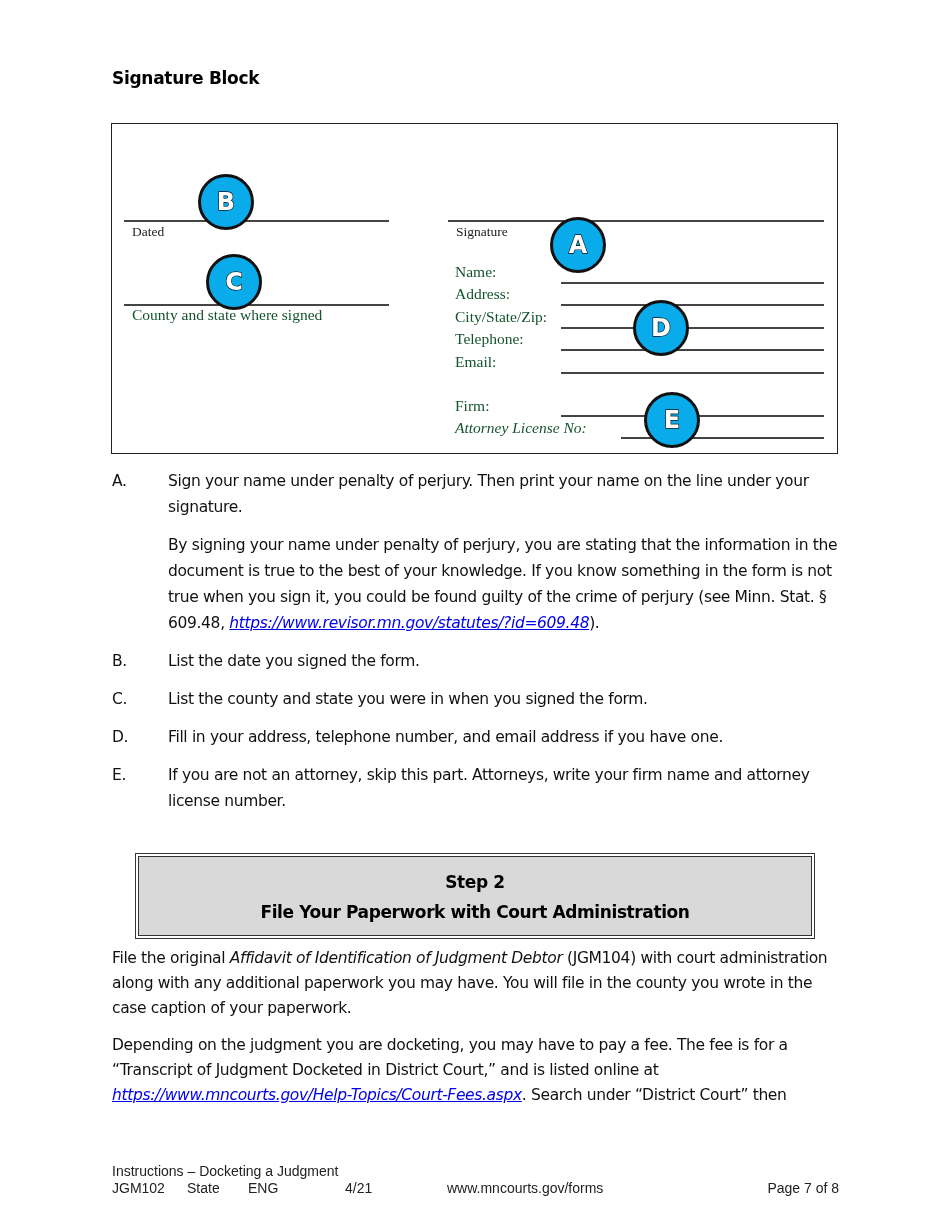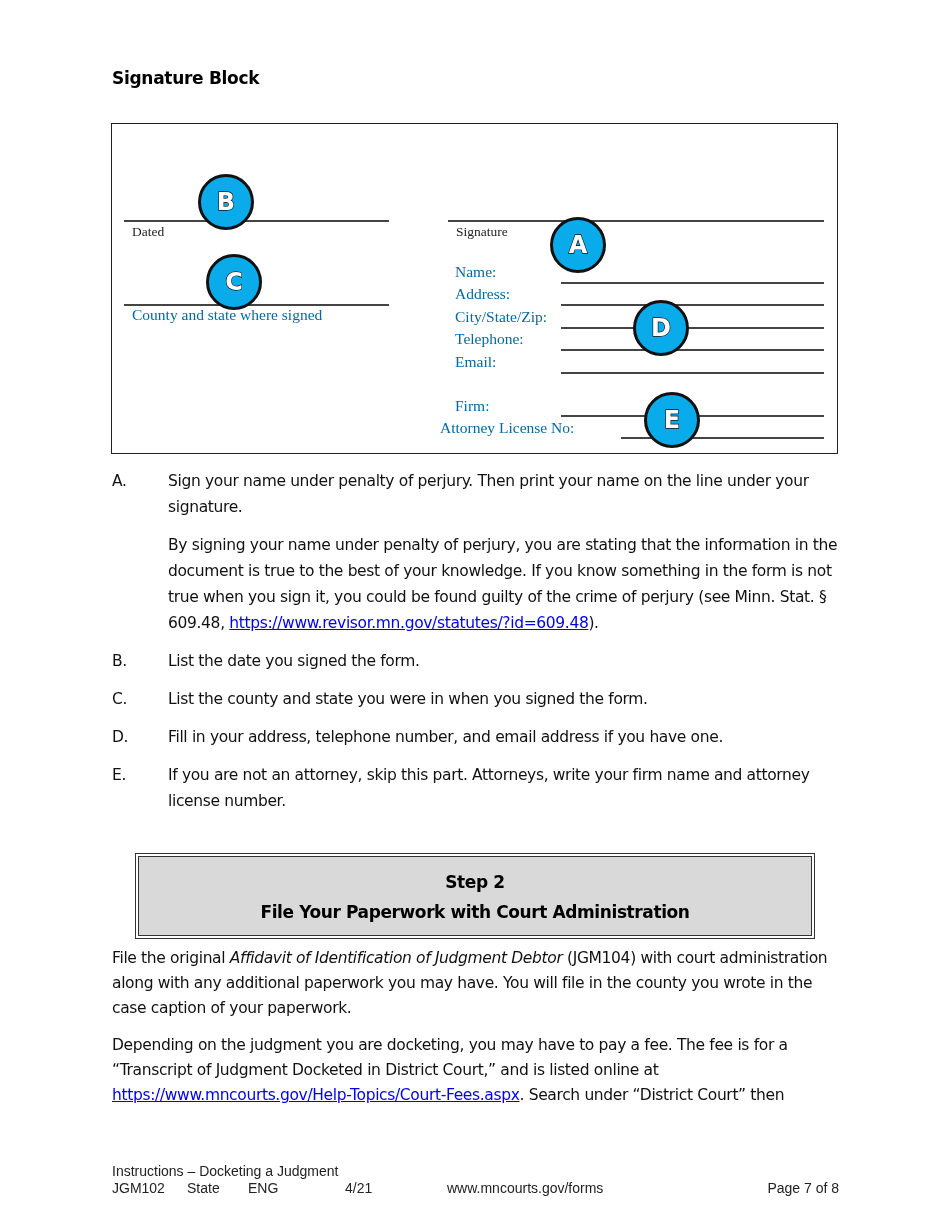--- a/index.html
+++ b/index.html
@@ -3,28 +3,28 @@
 <meta charset="utf-8">
 <style>
   html, body { margin: 0; padding: 0; background: #ffffff; }
   body { width: 950px; height: 1230px; position: relative; overflow: hidden; font-family: "Liberation Sans", sans-serif; color: #000; }
   .abs { position: absolute; }
   .heading { left: 112px; top: 68px; font-size: 17px; font-weight: bold; font-family: "DejaVu Sans", sans-serif; letter-spacing: -0.3px; }
   .sigbox { left: 111px; top: 123px; width: 727px; height: 331px; border: 1.5px solid #222; box-sizing: border-box; font-family: "Liberation Serif", serif; }
   .decl { position: absolute; left: 12px; top: 10px; width: 700px; font-size: 16.5px; line-height: 20px; color: #222; }
   .line { position: absolute; height: 1.5px; background: #444; }
   .lbl { position: absolute; font-size: 13.5px; color: #222; }
-  .flbl { position: absolute; font-size: 15.5px; color: #0369a1; }
+  .flbl { position: absolute; font-size: 15.5px; color: #14532d; }
   .marker { position: absolute; width: 56px; height: 56px; border-radius: 50%; background: #0aabeb; border: 3px solid #111; box-sizing: border-box; display: flex; align-items: center; justify-content: center; font-family: "DejaVu Sans", sans-serif; font-weight: bold; font-size: 24px; color: #fff; -webkit-text-stroke: 1.3px #111; paint-order: stroke fill; }
   .list { left: 112px; top: 468px; width: 730px; font-family: "DejaVu Sans", sans-serif; font-size: 15.5px; line-height: 26px; color: #111; letter-spacing: -0.35px; }
   .item { display: flex; margin-bottom: 12px; }
   .item .letter { width: 56px; flex: 0 0 56px; }
   .item .body p { margin: 0 0 12px 0; }
   .item .body p:last-child { margin-bottom: 0; }
-  a.link { color: #1a0dab; color: #0000ee; text-decoration: underline; }
+  a.link { color: #1a0dab; color: #0000ee; text-decoration: underline; font-style: italic; }
   .stepbox { left: 138px; top: 856px; width: 674px; height: 80px; background: #d9d9d9; border: 1px solid #333; box-sizing: border-box; outline: 1px solid #333; outline-offset: 2px; text-align: center; font-family: "DejaVu Sans", sans-serif; font-weight: bold; font-size: 17px; letter-spacing: -0.4px; }
   .stepbox div { line-height: 30px; }
   .para { left: 112px; width: 730px; font-family: "DejaVu Sans", sans-serif; font-size: 15.5px; line-height: 25px; color: #111; letter-spacing: -0.35px; }
   .para p { margin: 0; }
   .footer { left: 112px; top: 1163px; width: 727px; font-family: "Liberation Sans", sans-serif; font-size: 14px; color: #222; }
   .footer .title { line-height: 16px; }
   .footer .row { position: relative; height: 18px; line-height: 18px; }
   .footer .row span { position: absolute; top: 0; }
 </style>
 </head>
@@ -47,21 +47,21 @@
   <div class="flbl" style="left:343px; top:161px;text-align:right;">Address:</div>
   <div class="line" style="left:449px; top:180px; width:263px;"></div>
   <div class="flbl" style="left:343px; top:184px;">City/State/Zip:</div>
   <div class="line" style="left:449px; top:203px; width:263px;"></div>
   <div class="flbl" style="left:343px; top:206px;">Telephone:</div>
   <div class="line" style="left:449px; top:225px; width:263px;"></div>
   <div class="flbl" style="left:343px; top:229px;">Email:</div>
   <div class="line" style="left:449px; top:248px; width:263px;"></div>
   <div class="flbl" style="left:343px; top:273px;">Firm:</div>
   <div class="line" style="left:449px; top:291px; width:263px;"></div>
-  <div class="flbl" style="left:328px; top:295px;">Attorney License No:</div>
+  <div class="flbl" style="left:343px; top:295px;font-style:italic;">Attorney License No:</div>
   <div class="line" style="left:509px; top:313px; width:203px;"></div>
 
   <div class="marker" style="left:86px; top:50px;">B</div>
   <div class="marker" style="left:94px; top:130px;">C</div>
   <div class="marker" style="left:438px; top:93px;">A</div>
   <div class="marker" style="left:521px; top:176px;">D</div>
   <div class="marker" style="left:532px; top:268px;">E</div>
 </div>
 
 <div class="abs list">

